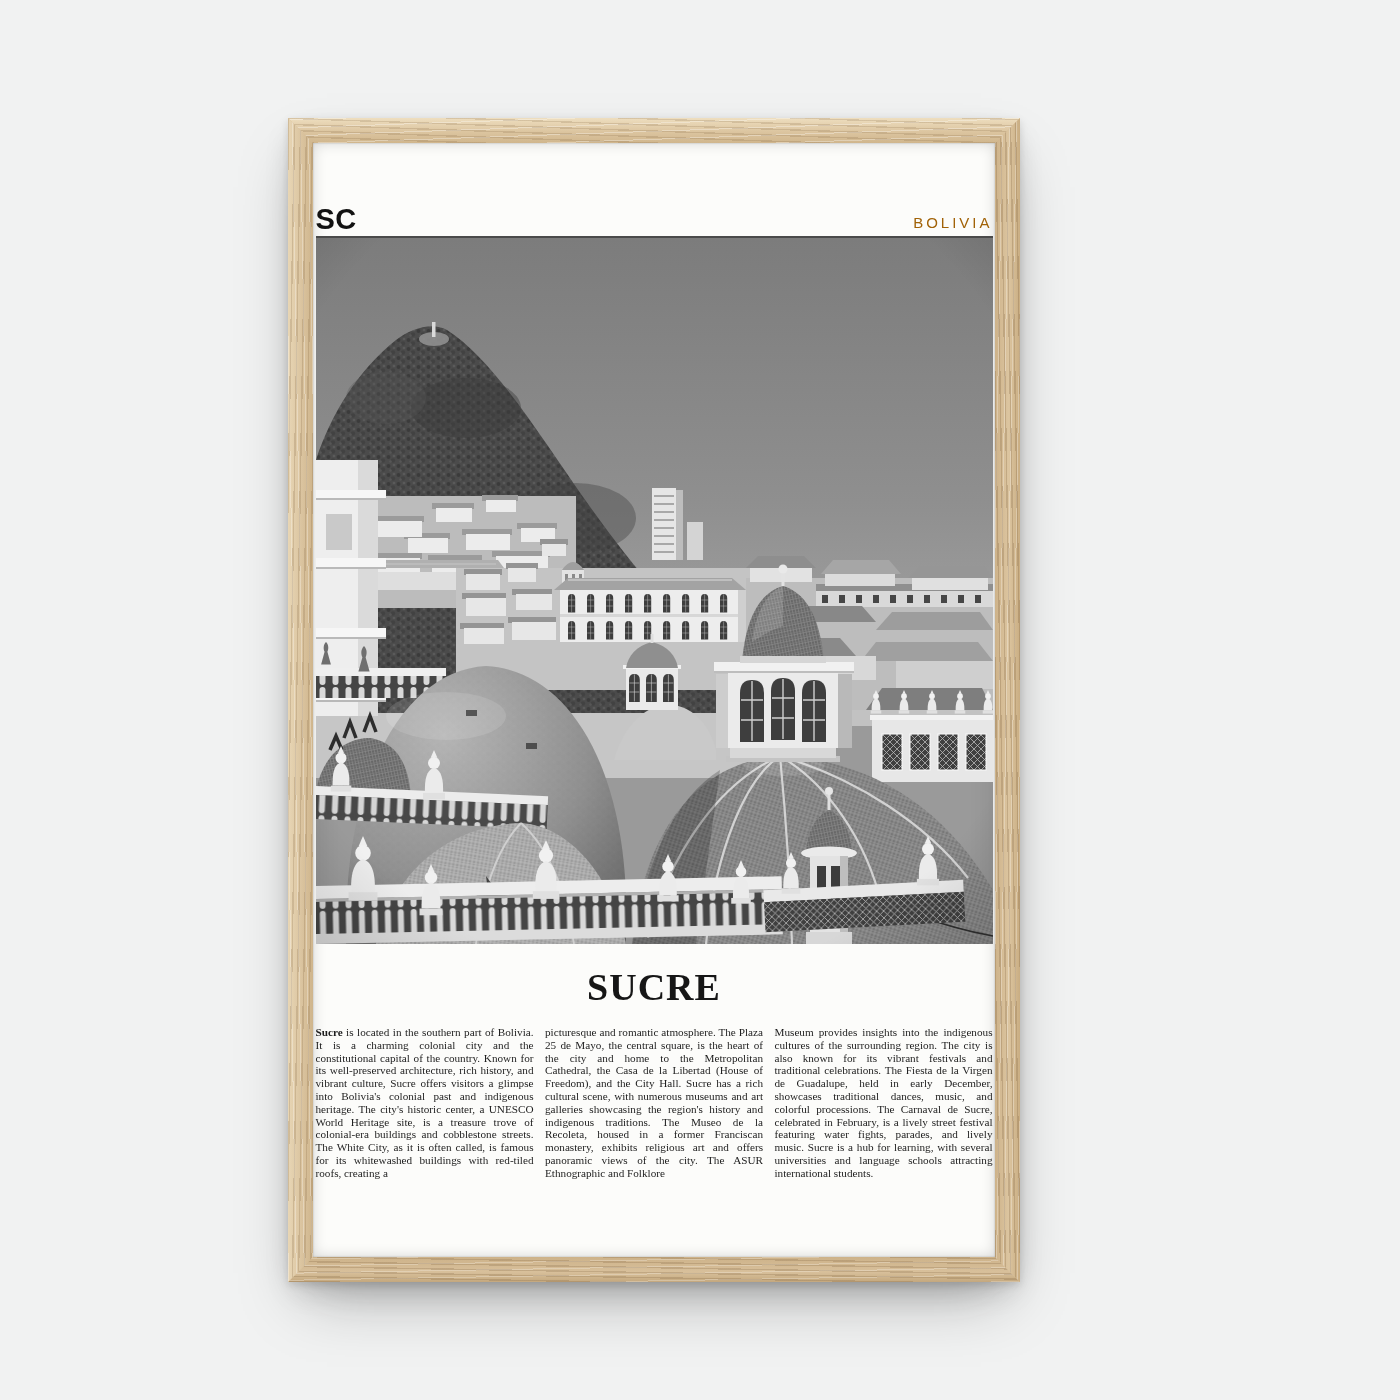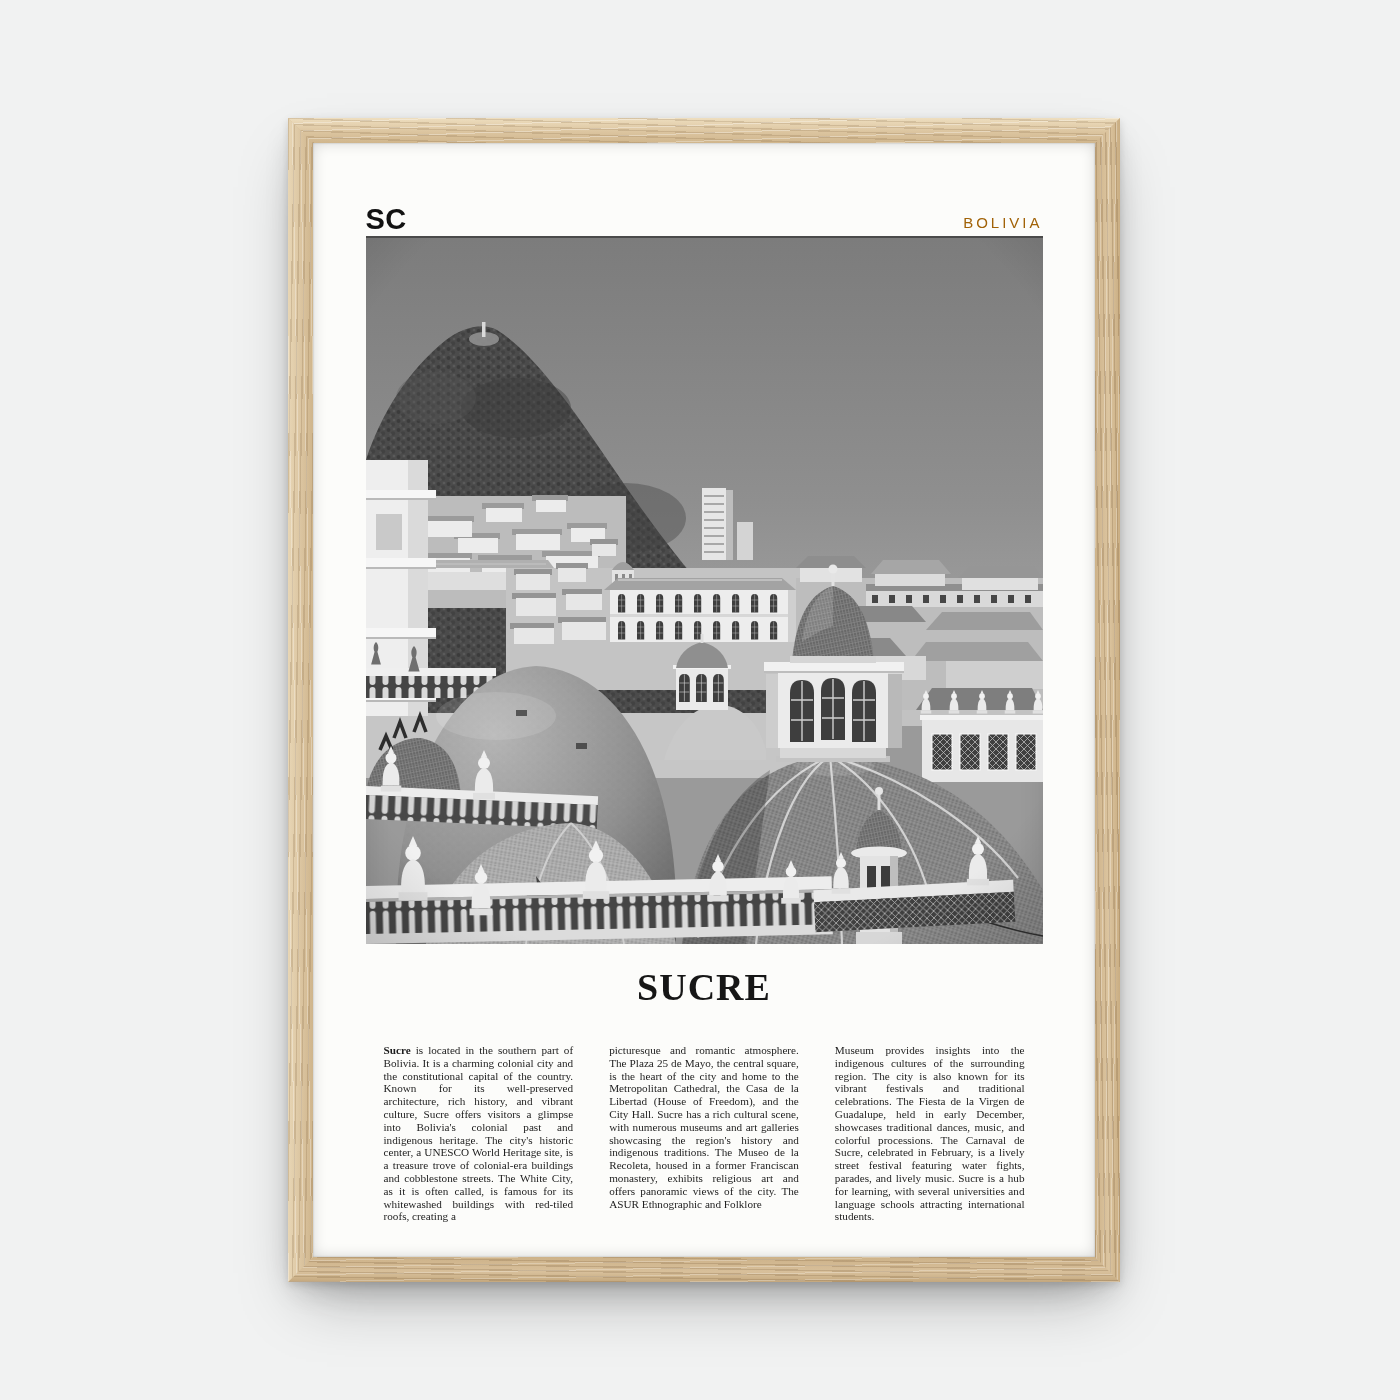--- a/index.html
+++ b/index.html
@@ -2,21 +2,21 @@
 <html><head>
 <meta charset="utf-8">
 <style>
   html,body{margin:0;padding:0;}
   body{
     width:1400px;height:1400px;overflow:hidden;position:relative;
     background:#f1f2f2;
     font-family:"Liberation Sans",sans-serif;
   }
   .frame{
-    position:absolute;left:288px;top:118px;width:832px;height:1164px;
+    position:absolute;left:288px;top:118px;width:732px;height:1164px;
     box-shadow:0 30px 60px -18px rgba(30,30,30,.35),0 12px 28px -8px rgba(30,30,30,.22),0 3px 8px rgba(0,0,0,.12);
     background:#d8c09b;
   }
   .rail{position:absolute;}
   .rail-top,.rail-bottom{left:0;right:0;height:25px;}
   .rail-left,.rail-right{top:0;bottom:0;width:25px;}
   .rail-top{
     top:0;clip-path:polygon(0 0,100% 0,calc(100% - 25px) 100%,25px 100%);
     background-image:
       repeating-linear-gradient(2deg, rgba(125,95,58,.20) 0 1.4px, rgba(0,0,0,0) 1.4px 6px),
@@ -58,21 +58,21 @@
     background:#9a9a9a;box-shadow:inset 0 0 26px rgba(0,0,0,.10);
   }
   .photo svg{display:block;}
   .title{
     margin:21px 0 0;text-align:center;
     font-family:"Liberation Serif",serif;font-weight:700;
     font-size:38px;line-height:44px;letter-spacing:1px;color:#161616;
   }
   .article{display:flex;justify-content:space-between;margin-top:17px;}
   .col{
-    width:218px;margin:18px;
+    width:218px;margin:0;
     font-family:"Liberation Serif",serif;font-size:11.2px;line-height:12.8px;
     color:#1d1d1d;text-align:justify;
   }
   .col b{font-weight:700;}
 </style>
 </head>
 <body>
 
 <div class="frame">
   <div class="rail rail-top"></div>

